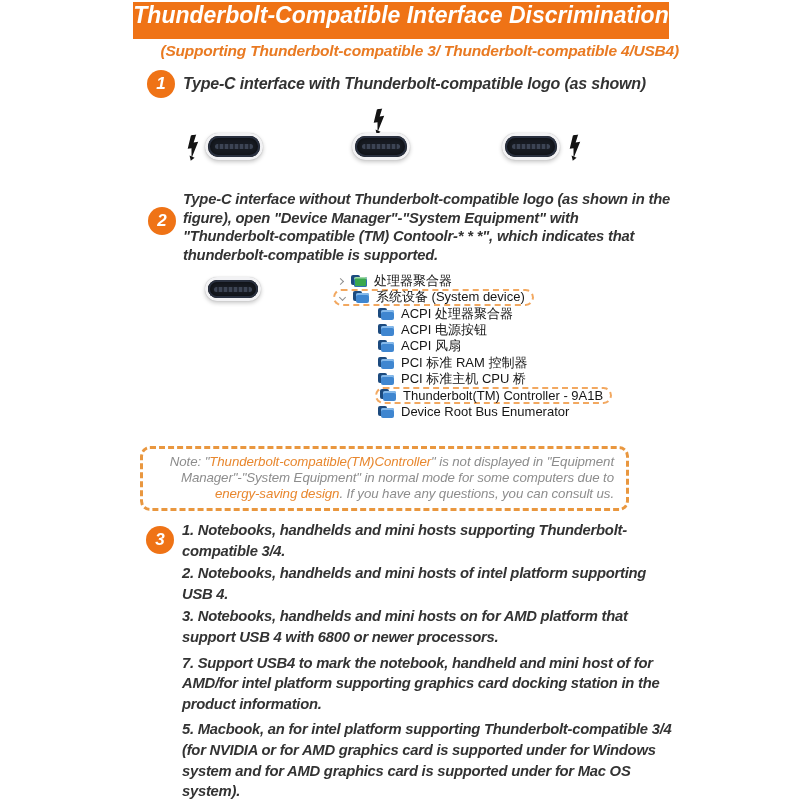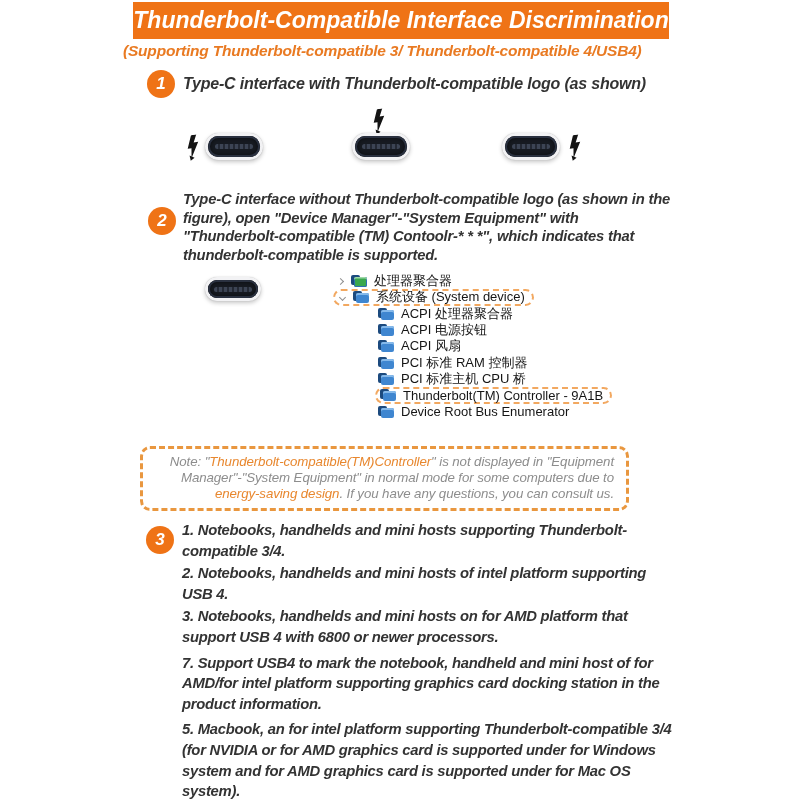--- a/index.html
+++ b/index.html
@@ -6,26 +6,26 @@
   html,body { margin:0; padding:0; background:#fff; }
   .page {
     position: relative; width: 800px; height: 800px; background: #ffffff;
     font-family: "Liberation Sans", "DejaVu Sans", sans-serif;
     overflow: hidden;
   }
   
   .banner {
     position: absolute; left: 133px; top: 2px; width: 536px; height: 37px;
     background: #ef7316; color: #fff;
-    display: flex; align-items: center; justify-content: center;
+    display: flex; justify-content: center;
     font-style: italic; font-weight: 700; font-size: 23px;
   }
   .subtitle {
     position: absolute; left: 123px; top: 42px; width: 556px;
-    text-align: left; color: #e97a22;
+    text-align: right; color: #e97a22;
     font-style: italic; font-weight: 700; font-size: 15.5px; letter-spacing:-0.2px;
   }
   
   .badge {
     position: absolute; width: 28px; height: 28px; border-radius: 50%;
     background: #ef7316; color: #fff; display: flex; align-items: center; justify-content: center;
     font-style: italic; font-weight: 700; font-size: 17px;
   }
   .b1 { left: 147px; top: 70px; }
   .b2 { left: 148px; top: 207px; }

